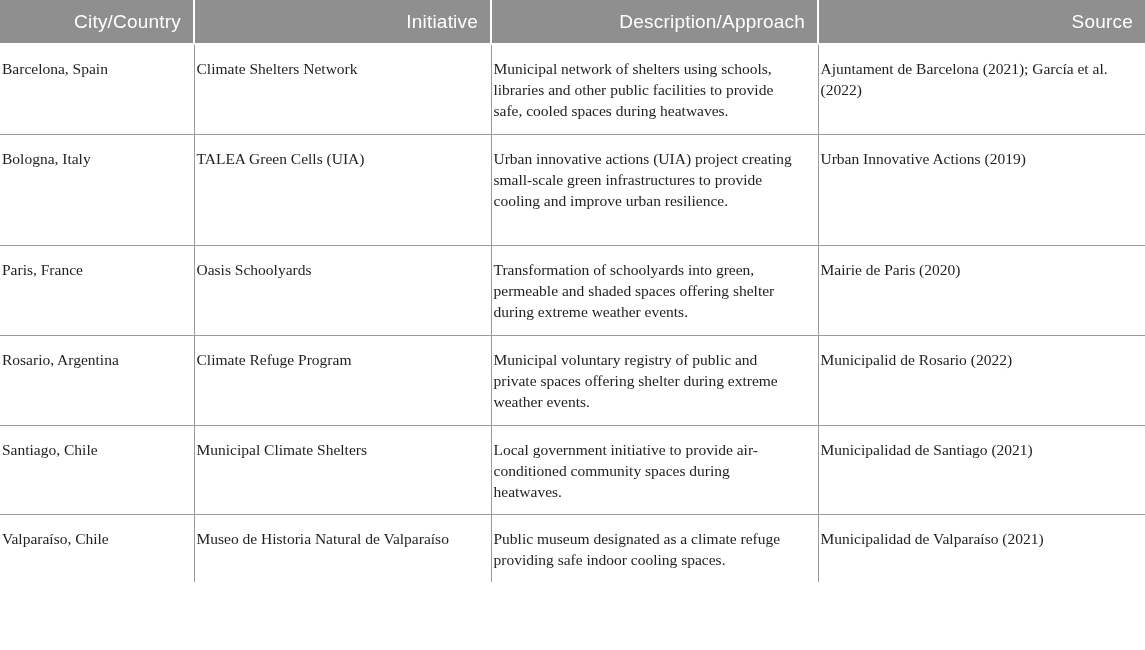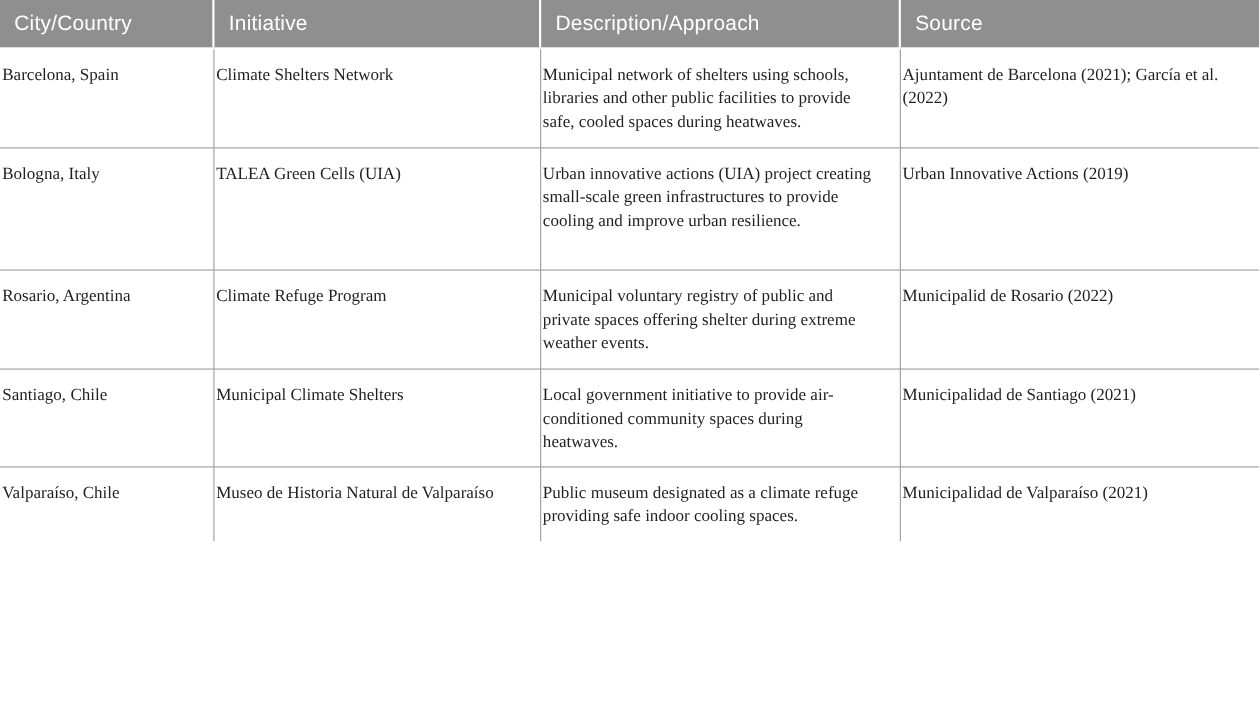--- a/index.html
+++ b/index.html
@@ -23,21 +23,21 @@
   col.c3 { width: 327px; }
   col.c4 { width: 327px; }
 
   thead th {
     background: #8f8f8f;
     color: #ffffff;
     font-family: "Liberation Sans", sans-serif;
     font-size: 19px;
     font-weight: 400;
     letter-spacing: 0.2px;
-    text-align: left;
+    text-align: right;
     vertical-align: middle;
     height: 43px;
     padding: 0 12px 0 13px;
     border-left: 2px solid #ffffff;
     border-bottom: 2px solid #ffffff;
   }
   thead th:first-child { border-left: none; }
 
   tbody td {
     font-family: "Liberation Serif", "DejaVu Serif", serif;
@@ -86,20 +86,26 @@
         <td>Climate Shelters Network</td>
         <td>Municipal network of shelters using schools, libraries and other public facilities to provide safe, cooled spaces during heatwaves.</td>
         <td>Ajuntament de Barcelona (2021); García et al. (2022)</td>
       </tr>
       <tr class="r2">
         <td>Bologna, Italy</td>
         <td>TALEA Green Cells (UIA)</td>
         <td>Urban innovative actions (UIA) project creating small-scale green infrastructures to provide cooling and improve urban resilience.</td>
         <td>Urban Innovative Actions (2019)</td>
       </tr>
+      <tr class="r3">
+        <td>Paris, France</td>
+        <td>Oasis Schoolyards</td>
+        <td>Transformation of schoolyards into green, permeable and shaded spaces offering shelter during extreme weather events.</td>
+        <td>Mairie de Paris (2020)</td>
+      </tr>
       <tr class="r4">
         <td>Rosario, Argentina</td>
         <td>Climate Refuge Program</td>
         <td>Municipal voluntary registry of public and private spaces offering shelter during extreme weather events.</td>
         <td>Municipalid de Rosario (2022)</td>
       </tr>
       <tr class="r6">
         <td>Santiago, Chile</td>
         <td>Municipal Climate Shelters</td>
         <td>Local government initiative to provide air-conditioned community spaces during heatwaves.</td>

